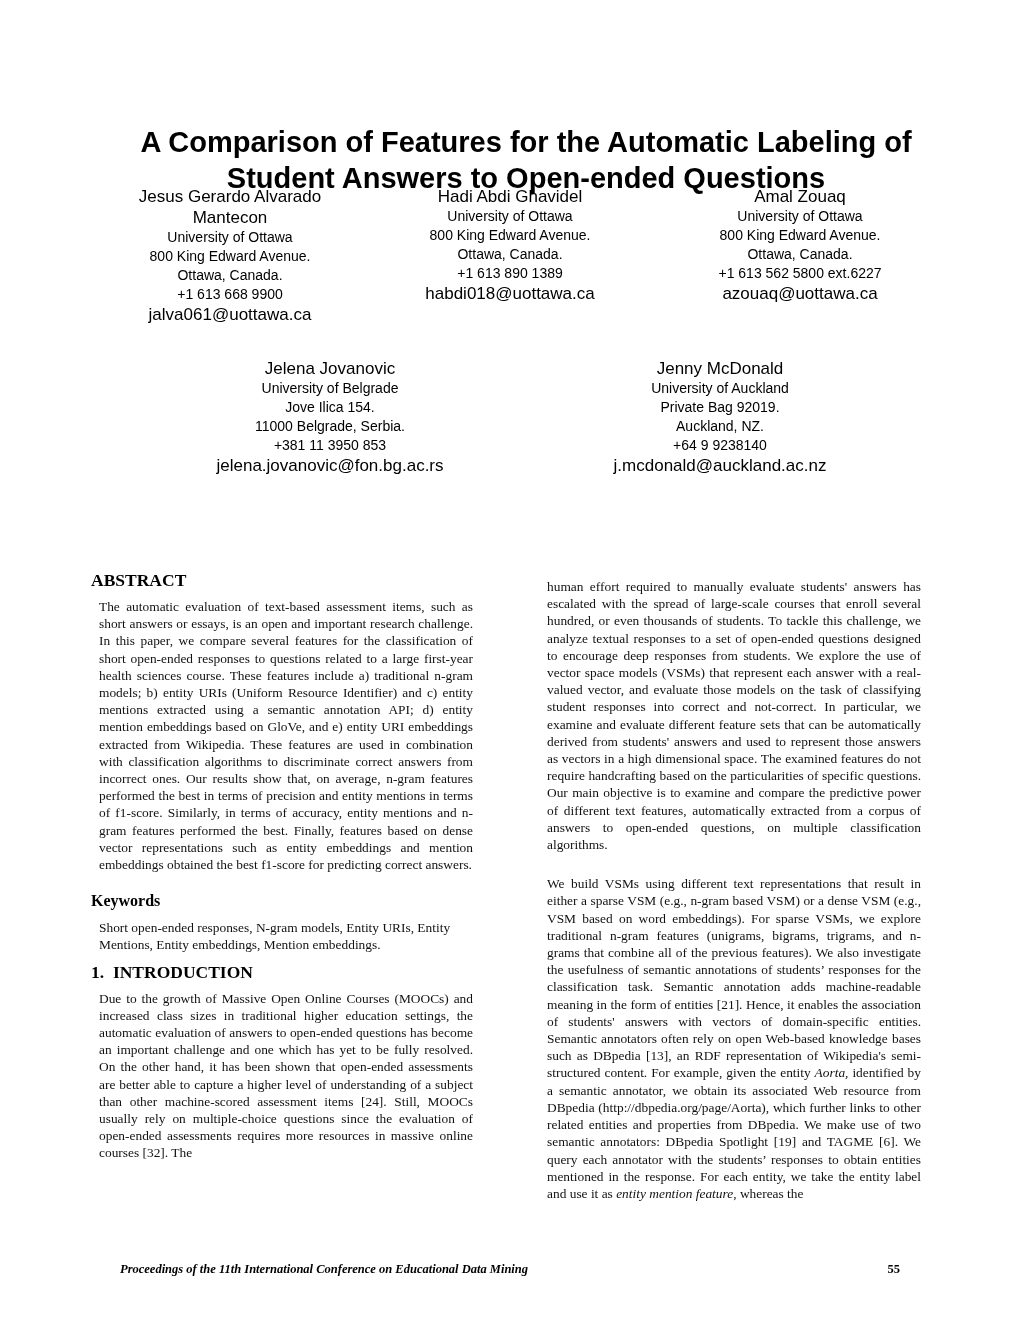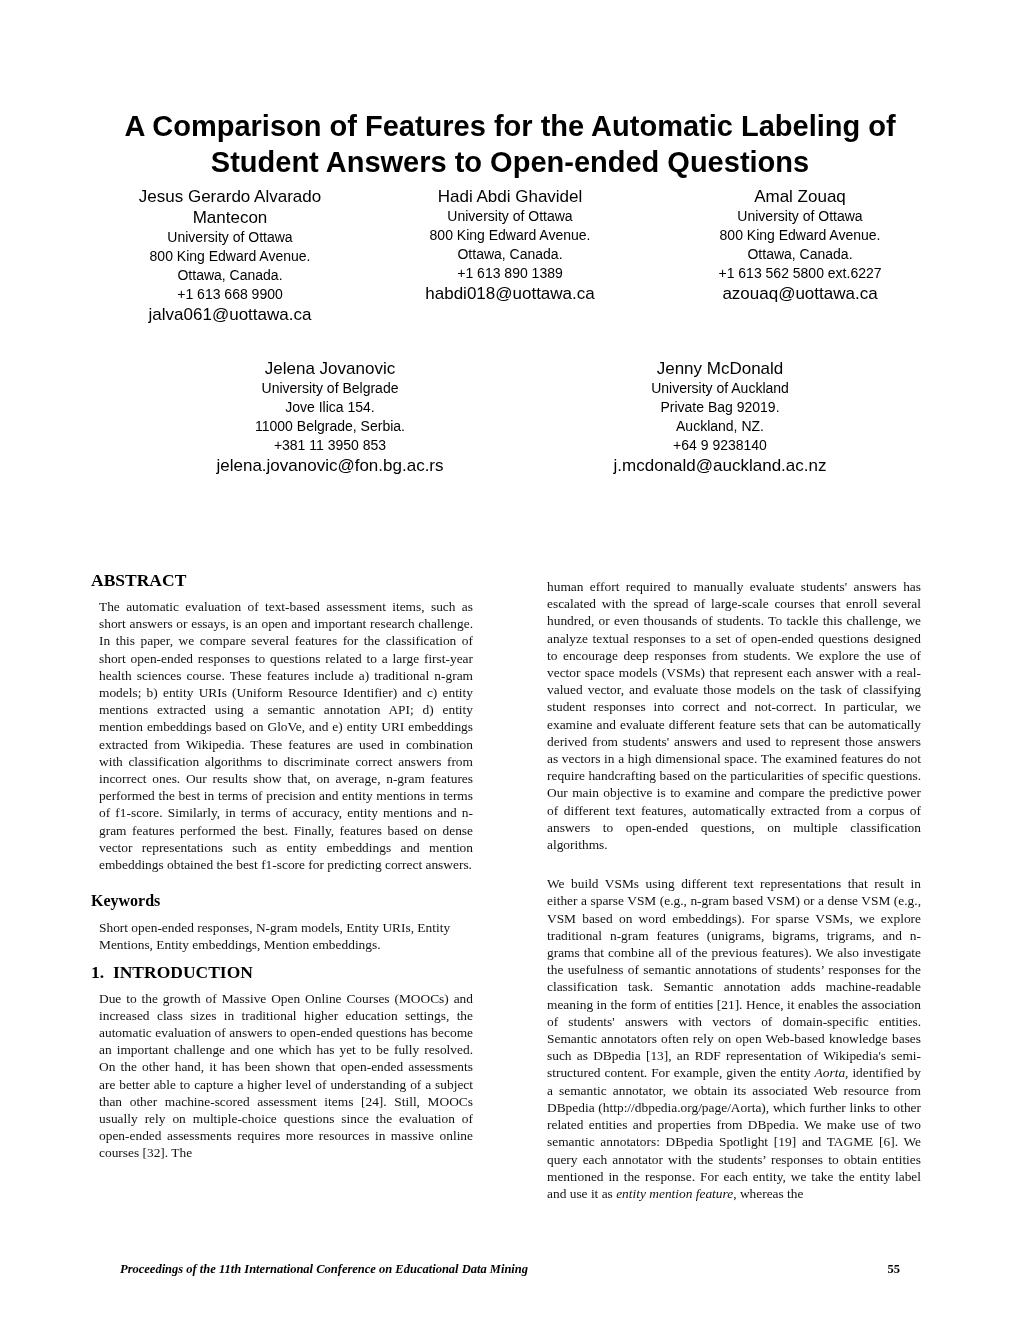--- a/index.html
+++ b/index.html
@@ -1,21 +1,21 @@
 <!DOCTYPE html>
 <html><head>
   <meta charset="utf-8">
   <style>
     html, body { margin: 0; padding: 0; background: #ffffff; }
     body { width: 1020px; height: 1320px; position: relative; overflow: hidden; color: #111; }
 
     #title {
       position: absolute; left: 60px; top: 108px; width: 900px;
       text-align: center; font-family: "Liberation Sans", sans-serif;
-      font-weight: bold; font-size: 29px; line-height: 36px; margin: 0; color: #000;
+      font-weight: bold; font-size: 29px; line-height: 36px; margin: 16px; color: #000;
     }
     .author {
       position: absolute; text-align: center; font-family: "Liberation Sans", sans-serif; color: #000;
     }
     .author .name { font-size: 17px; line-height: 21px; }
     .author .line { font-size: 14px; line-height: 19px; }
     .author .email { font-size: 17px; line-height: 22px; }
 
     #a1 { left: 110px; top: 186px; width: 240px; }
     #a2 { left: 380px; top: 186px; width: 260px; }

